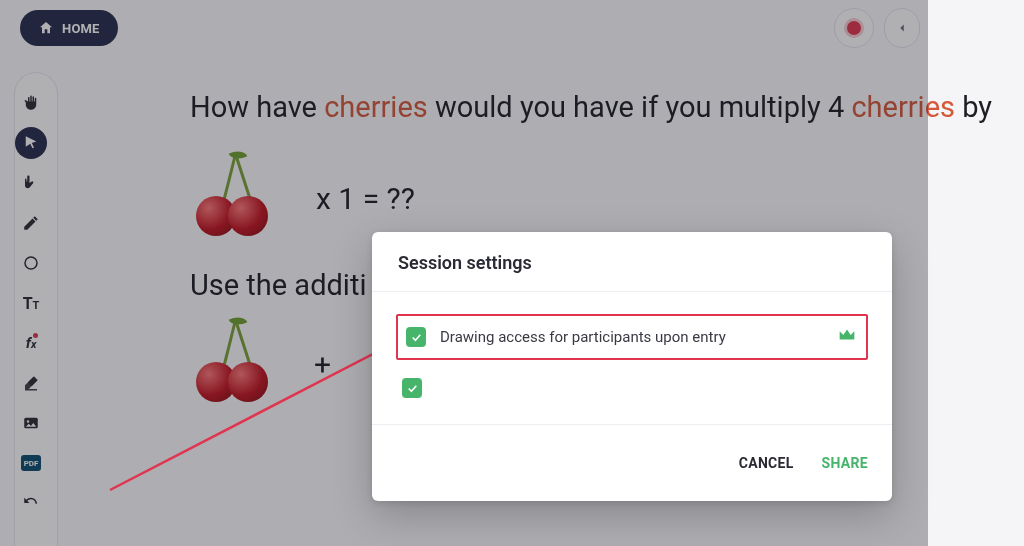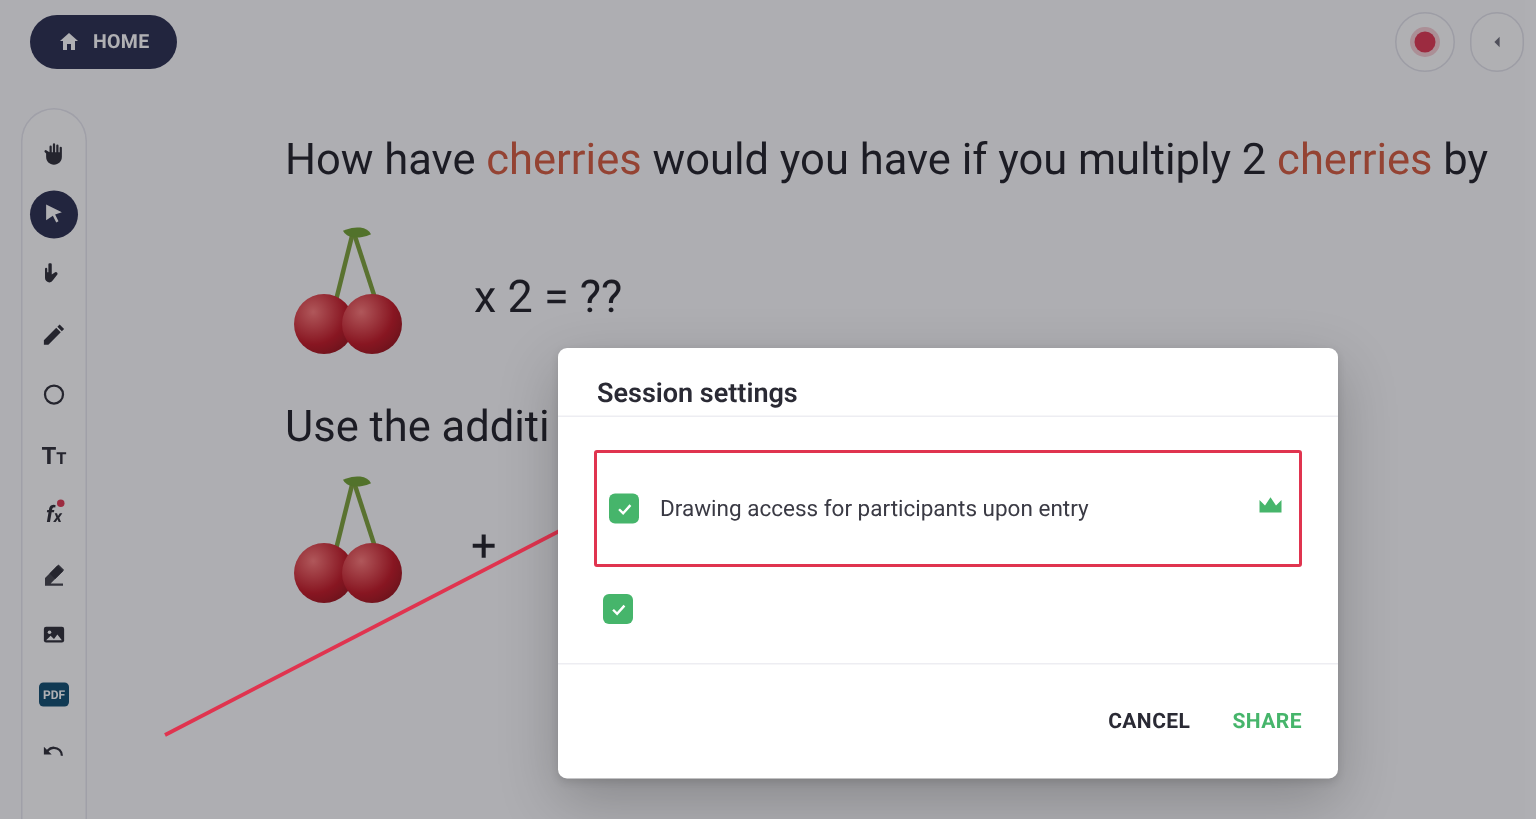--- a/index.html
+++ b/index.html
@@ -1,30 +1,30 @@
 <!DOCTYPE html>
 <html><head>
 <meta charset="utf-8">
 <style>
   *{box-sizing:border-box;margin:0;padding:0;font-family:-apple-system,BlinkMacSystemFont,"Segoe UI",Roboto,Arial,sans-serif}
   html,body{width:1024px;height:546px;overflow:hidden;background:#f5f5f7}
-  .app{position:relative;width:1024px;height:546px;background:#fcfcfe}
+  .app{position:relative;width:928px;height:546px;background:#fcfcfe}
 
   
   .home-btn{position:absolute;top:10px;left:20px;height:36px;display:flex;align-items:center;gap:8px;background:#262a4c;color:#fff;border-radius:20px;padding:0 18px;font-size:13px;font-weight:700;letter-spacing:.2px;cursor:pointer}
   .home-btn svg{width:16px;height:16px;fill:#fff}
 
   .top-right{position:absolute;top:8px;right:8px;display:flex;align-items:center;gap:10px}
   .rec-btn{width:40px;height:40px;border-radius:50%;background:#fff;border:1px solid #e2e2ea;display:flex;align-items:center;justify-content:center;cursor:pointer}
   .rec-dot{width:14px;height:14px;border-radius:50%;background:#e0344f;box-shadow:0 0 0 3px rgba(224,52,79,.25)}
   .pager{height:40px;border-radius:20px;background:#fff;border:1px solid #e2e2ea;display:flex;align-items:center;padding:0 10px;color:#6b6b78}
   .pager svg{width:14px;height:14px;fill:#6b6b78}
 
   
-  .toolbar{position:absolute;left:14px;top:72px;bottom:0;width:44px;background:#fff;border:1px solid #e6e6ee;border-bottom:none;border-radius:22px 22px 0 0;display:flex;flex-direction:column;align-items:center;padding-top:14px;gap:8px}
+  .toolbar{position:absolute;left:14px;top:72px;bottom:0;width:44px;background:#fff;border:1px solid #e6e6ee;border-bottom:none;border-radius:22px 22px 0 0;display:flex;flex-direction:column;align-items:flex-start;padding-top:14px;gap:8px}
   .tool{width:32px;height:32px;border-radius:50%;display:flex;align-items:center;justify-content:center;cursor:pointer;color:#2a2a34}
   .tool.active{background:#262a4c;color:#fff}
   .tool svg{width:18px;height:18px}
   .tool-tt{font-weight:700;font-size:16px}
   .tool-fx{font-weight:700;font-style:italic;font-size:15px;position:relative}
   .tool-fx .dot{position:absolute;top:-1px;right:-2px;width:5px;height:5px;border-radius:50%;background:#e0344f}
   .tool-pdf{width:20px;height:16px;border-radius:3px;background:#0c4a6e;color:#fff;font-size:8px;font-weight:700;display:flex;align-items:center;justify-content:center}
 
   
   .canvas{position:absolute;left:80px;right:0;top:60px;bottom:0;padding:30px 0 0 110px}
@@ -45,24 +45,24 @@
   .row2{display:flex;align-items:center;margin-top:18px}
 
   
   .overlay{position:absolute;inset:0;background:rgba(30,30,38,.35)}
 
   
   .arrow-svg{position:absolute;left:100px;top:300px;pointer-events:none}
 
   
   .modal{position:absolute;left:372px;top:232px;width:520px;background:#fff;border-radius:6px;box-shadow:0 14px 40px rgba(0,0,0,.22),0 2px 6px rgba(0,0,0,.12)}
-  .modal-hd{padding:20px 26px 4px;border-bottom:1px solid #ededf2;font-size:18px;font-weight:600;color:#2a2a34}
+  .modal-hd{padding:20px 26px 18px;border-bottom:1px solid #ededf2;font-size:18px;font-weight:600;color:#2a2a34}
   .modal-body{padding:22px 24px 18px}
   .opt{display:flex;align-items:center;gap:14px;padding:8px 6px;font-size:15px;color:#3a3a44}
-  .opt.boxed{border:2.5px solid #e0344f;border-radius:2px;padding:24px 8px}
+  .opt.boxed{border:2.5px solid #e0344f;border-radius:2px;padding:8px 8px}
   .chk{width:20px;height:20px;border-radius:4px;background:#46b56b;display:flex;align-items:center;justify-content:center;flex:0 0 auto}
   .chk svg{width:13px;height:13px;stroke:#fff;stroke-width:3;fill:none}
   .crown{margin-left:auto;color:#46b56b}
   .crown svg{width:22px;height:22px;fill:#46b56b}
   .modal-ft{border-top:1px solid #ededf2;padding:30px 24px;display:flex;justify-content:flex-end;gap:28px}
   .btn-flat{background:none;border:none;font-size:14px;font-weight:700;letter-spacing:.3px;cursor:pointer}
   .btn-cancel{color:#2a2a34}
   .btn-share{color:#46b56b}
 </style>
 </head>
@@ -138,32 +138,32 @@
     </div>
     <div class="tool">
       <svg viewBox="0 0 24 24" fill="currentColor">
           <path d="M12 5a8 8 0 018 8h-2a6 6 0 00-6-6c-2 0-3.7 1-4.8 2.4L10 12H3V5l2.7 2.7A8 8 0 0112 5z"></path>
         </svg>
     </div>
   </div>
 
   <div class="canvas">
     <div class="qline">
-      <span>How have </span><span class="red">cherries</span><span>  would you have if you multiply 2 </span><span class="red">cherries</span><span>   by</span>
+      <span>How have </span><span class="red">cherries</span><span>  would you have if you multiply 4 </span><span class="red">cherries</span><span>   by</span>
     </div>
 
     <div class="eqrow">
       <div class="cherry">
         <div class="stem s1"></div>
           <div class="stem s2"></div>
           <div class="leaf"></div>
         <div class="fruit f1"></div>
           <div class="fruit f2"></div>
       </div>
-      <div class="eq">x 2 = ??</div>
+      <div class="eq">x 1 = ??</div>
     </div>
 
     <div class="subline">Use the additi</div>
 
     <div class="row2">
       <div class="cherry">
         <div class="stem s1"></div>
           <div class="stem s2"></div>
           <div class="leaf"></div>
         <div class="fruit f1"></div>

